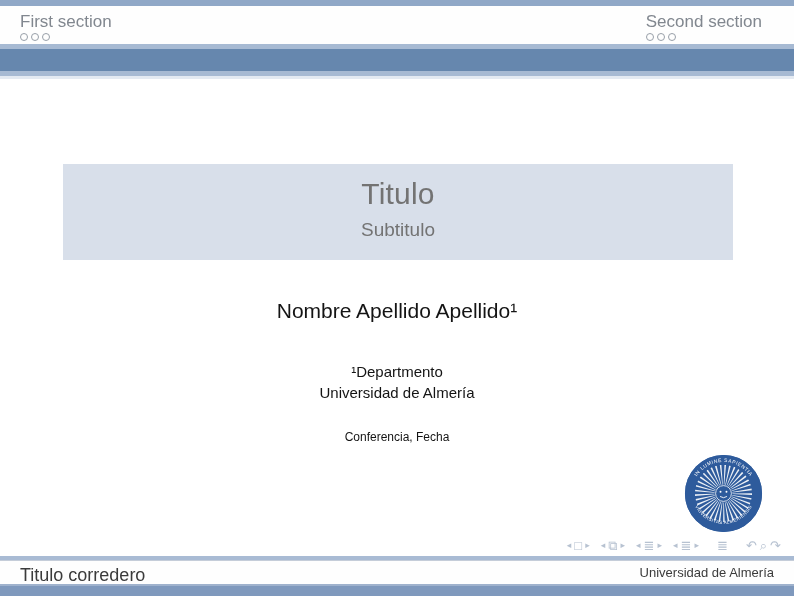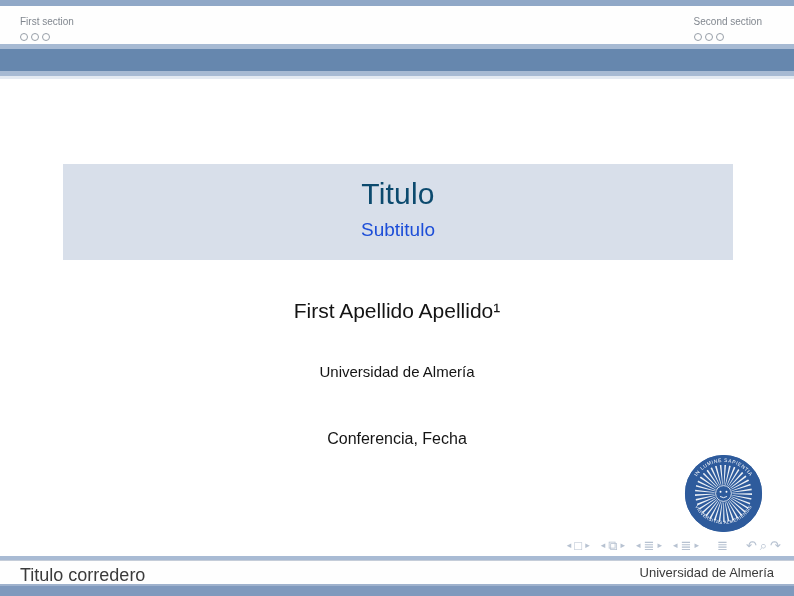--- a/index.html
+++ b/index.html
@@ -17,39 +17,39 @@
   .top-edge-bar { position: absolute; left: 0; top: 0; width: 100%; height: 6px; background: #90a8c7; }
   .header-nav { position: absolute; left: 0; top: 6px; width: 100%; height: 38px; background: #fefefe; }
   .header-rule-top { position: absolute; left: 0; top: 44px; width: 100%; height: 5px; background: #a7bad3; }
   .header-band { position: absolute; left: 0; top: 49px; width: 100%; height: 22px; background: #6687ae; }
   .header-rule-bottom { position: absolute; left: 0; top: 71px; width: 100%; height: 5px; background: #a7bad3; }
   .header-rule-fade { position: absolute; left: 0; top: 76px; width: 100%; height: 3px; background: #e4eaf2; }
 
   .section-block { position: absolute; top: 7px; }
   .section-block.left { left: 20px; }
   .section-block.right { right: 32px; }
-  .section-label { font-size: 10px; color: #81878f; line-height: 17px; display: block; }
+  .section-label { font-size: 17px; color: #81878f; line-height: 17px; display: block; }
   .dots-row { display: flex; gap: 3px; margin-top: 3px; }
   .mini-dot { width: 8px; height: 8px; border: 1.2px solid #989fa8; border-radius: 50%; background: transparent; }
 
   
   .title-box {
     position: absolute; left: 63px; top: 164px; width: 670px; height: 96px;
     background: #d8dfea; text-align: center;
   }
-  .title-main { margin-top: 13px; font-size: 30px; color: #0c4a6e; letter-spacing: 0.2px; }
-  .title-sub  { margin-top: 8px;  font-size: 19px; color: #1d4ed8; }
+  .title-main { margin-top: 13px; font-size: 30px; color: #737373; letter-spacing: 0.2px; }
+  .title-sub  { margin-top: 8px;  font-size: 19px; color: #737373; }
 
   
   .author-line { position: absolute; left: 0; top: 299px; width: 100%; text-align: center;
                  font-size: 21px; color: #141414; }
   .institute-block { position: absolute; left: 0; top: 361px; width: 100%; text-align: center;
                      font-size: 15px; color: #141414; line-height: 21px; }
   .date-line { position: absolute; left: 0; top: 430px; width: 100%; text-align: center;
-               font-size: 16px; color: #141414; }
+               font-size: 12px; color: #141414; }
 
   
   .logo-wrap { position: absolute; left: 684px; top: 454px; width: 79px; height: 79px; }
   .logo-wrap svg { width: 100%; height: 100%; display: block; }
 
   
   .nav-symbols {
     position: absolute; right: 13px; top: 537px; height: 16px;
     display: flex; align-items: center; gap: 11px;
     color: #b7c2d1; user-select: none;
@@ -97,23 +97,24 @@
   <div class="header-rule-top"></div>
   <div class="header-band"></div>
   <div class="header-rule-bottom"></div>
   <div class="header-rule-fade"></div>
 
   <div class="title-box">
     <div class="title-main">Titulo</div>
     <div class="title-sub">Subtitulo</div>
   </div>
 
-  <div class="author-line">First Apellido Apellido¹</div>
+  <div class="author-line">Nombre Apellido Apellido¹</div>
 
   <div class="institute-block">
+    <div>¹Departmento</div>
     <div>Universidad de Almería</div>
   </div>
 
   <div class="date-line">Conferencia, Fecha</div>
 
   <div class="logo-wrap">
     <svg viewBox="0 0 80 80" xmlns="http://www.w3.org/2000/svg">
       <defs>
         <path id="arcTop" d="M 8 40 A 32 32 0 0 1 72 40"></path>
         <path id="arcBottom" d="M 9.2 47.5 A 32 32 0 0 0 70.8 47.5"></path>

